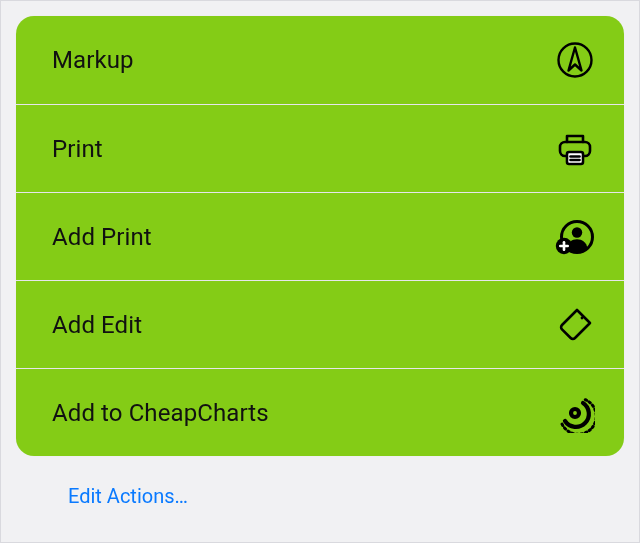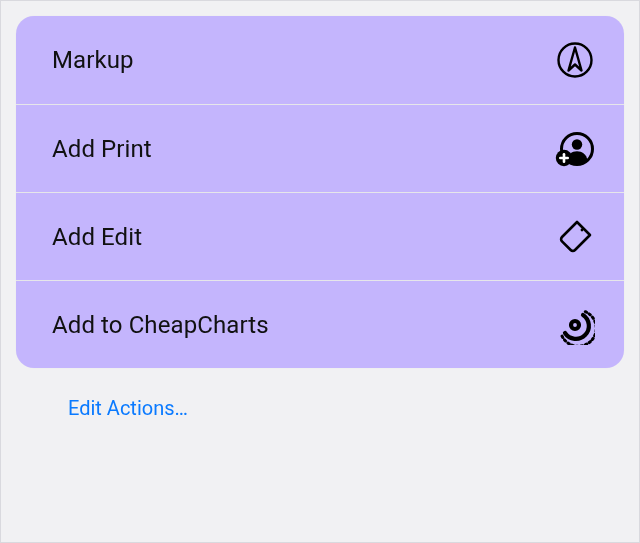--- a/index.html
+++ b/index.html
@@ -17,21 +17,21 @@
   .viewport {
     width: 640px;
     height: 543px;
     border: 1px solid #d9d9de;
     background: #f1f1f3;
     padding: 15px 15px 0 15px;
     position: relative;
   }
 
   .card {
-    background: #c4b5fd;
+    background: #84cc16;
     border-radius: 18px;
     overflow: hidden;
     box-shadow: 0 0 0 0.5px rgba(0,0,0,0.02);
   }
 
   .row {
     display: flex;
     align-items: center;
     justify-content: space-between;
     height: 88px;
@@ -76,20 +76,32 @@
     <div class="row">
       <span class="row-label">Markup</span>
       <span class="row-icon">
         <svg viewBox="0 0 40 40" fill="none" stroke="#000" stroke-width="2.4" stroke-linecap="round" stroke-linejoin="round">
           <circle cx="20" cy="20" r="16.5"></circle>
           <path d="M20 7.5 L13.5 30.5 L20 24.5 L26.5 30.5 Z"></path>
         </svg>
       </span>
     </div>
 
+    <div class="row">
+      <span class="row-label">Print</span>
+      <span class="row-icon">
+        <svg viewBox="0 0 40 40" fill="none" stroke="#000" stroke-width="2.6" stroke-linecap="round" stroke-linejoin="round">
+          <path d="M12 13 V7 H28 V13"></path>
+          <rect x="5" y="13" width="30" height="14" rx="5"></rect>
+          <rect x="12" y="23" width="16" height="12" rx="2" fill="#fff"></rect>
+          <line x1="15.5" y1="27.5" x2="24.5" y2="27.5"></line>
+          <line x1="15.5" y1="31" x2="24.5" y2="31"></line>
+        </svg>
+      </span>
+    </div>
 
     <div class="row">
       <span class="row-label">Add Print</span>
       <span class="row-icon">
         <svg viewBox="0 0 40 40">
           <g fill="none" stroke="#000" stroke-width="3" stroke-linecap="round" stroke-linejoin="round">
             <circle cx="22" cy="20" r="15.5"></circle>
           </g>
           <g fill="#000">
             <circle cx="22" cy="15.5" r="5.2"></circle>

